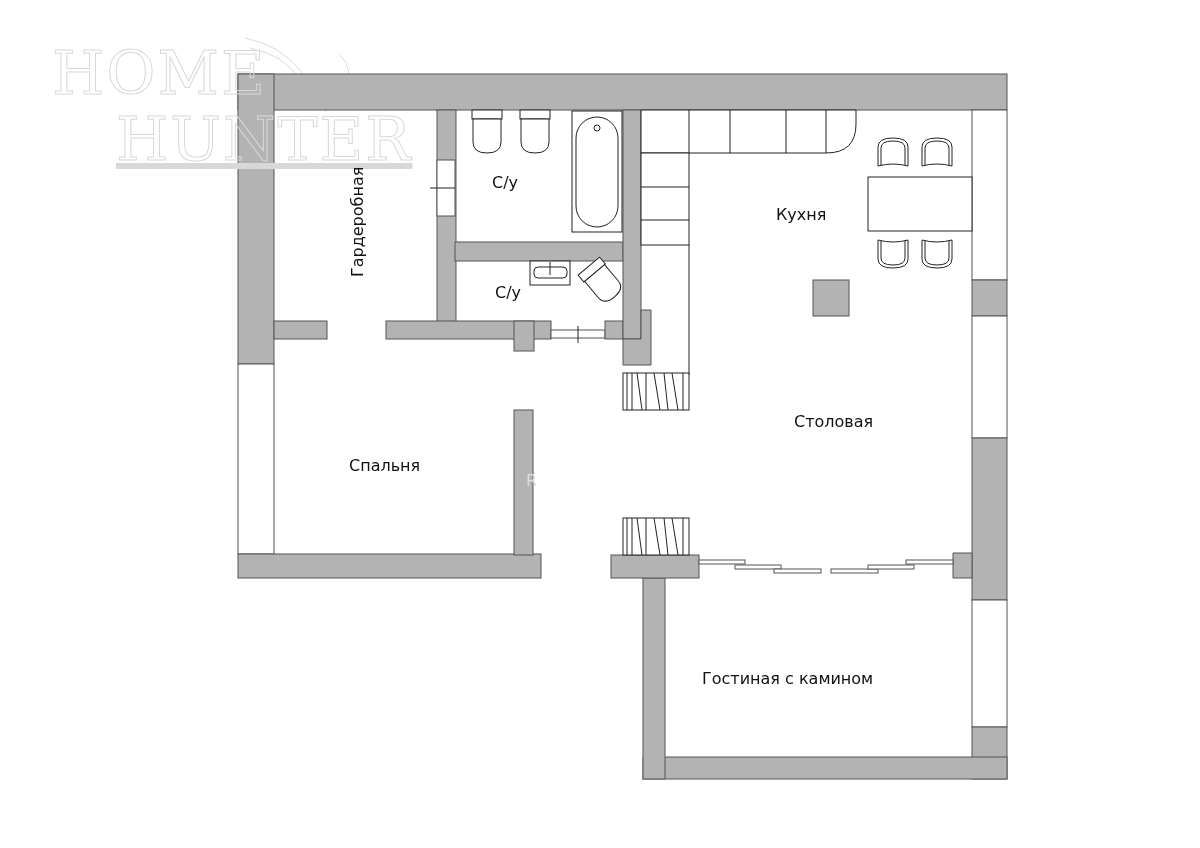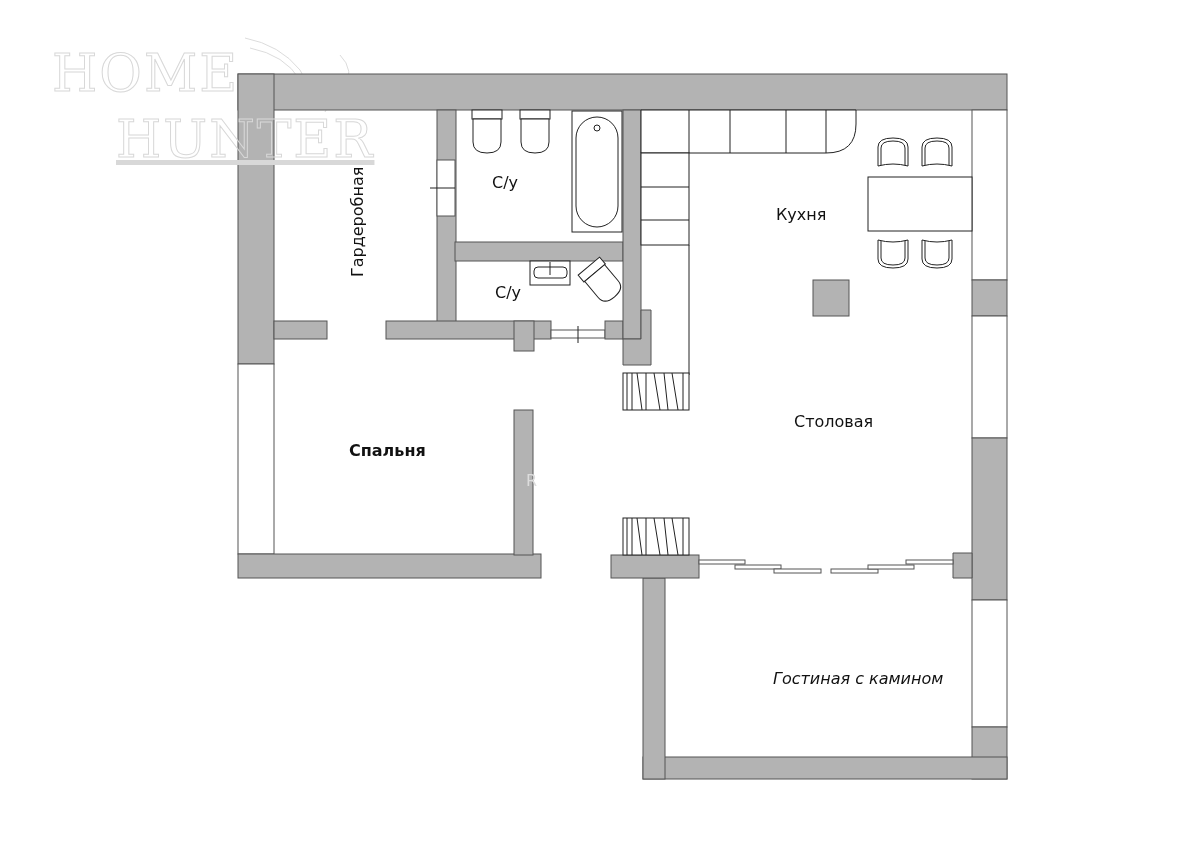--- a/index.html
+++ b/index.html
@@ -4,21 +4,21 @@
 <style>
   html, body { margin:0; padding:0; background:#ffffff; }
   body { width:1200px; height:848px; position:relative; overflow:hidden; font-family:"DejaVu Sans", sans-serif; }
   svg { position:absolute; left:0; top:0; }
   .wall { fill:#b3b3b3; stroke:#555; stroke-width:1; }
   .line { fill:#fff; stroke:#222; stroke-width:1; }
   .thin { fill:none; stroke:#222; stroke-width:1; }
   .win { fill:#fff; stroke:#555; stroke-width:1; }
   .label { position:absolute; font-size:16px; color:#111; white-space:nowrap; font-family:"DejaVu Sans", sans-serif; }
   .vlabel { transform-origin:left top; transform:rotate(-90deg); }
-  .logo { position:absolute; font-family:"DejaVu Serif", serif; color:transparent; -webkit-text-stroke:1px #d8d8d8; font-size:52px; letter-spacing:2px; line-height:66px; }
+  .logo { position:absolute; font-family:"DejaVu Serif", serif; color:transparent; -webkit-text-stroke:1px #d8d8d8; font-size:60px; letter-spacing:2px; line-height:66px; }
 </style>
 </head>
 <body>
 
 <svg width="1200" height="848" viewBox="0 0 1200 848">
 
   <g stroke="#dcdcdc" fill="none" stroke-width="1">
     <path d="M245 38 Q280 45 300 70 Q310 90 320 105"></path>
     <path d="M250 48 Q285 55 300 80"></path>
     <path d="M340 55 Q355 70 345 90 Q330 100 325 112"></path>
@@ -133,15 +133,15 @@
 <div class="logo" style="left:52px; top:40px;">
   <div>HOME</div>
   <div style="margin-left:64px;text-decoration:underline;">HUNTER</div>
 </div>
 <div class="label" style="left:526px; top:471px; color:#ddd; font-size:16px;">R</div>
 
 <div class="label vlabel" style="left:348px; top:277px;">Гардеробная</div>
 <div class="label" style="left:492px; top:173px;">С/у</div>
 <div class="label" style="left:495px; top:283px;">С/у</div>
 <div class="label" style="left:745px; top:205px;margin-left:31px;">Кухня</div>
-<div class="label" style="left:349px; top:441px;font-weight:bold;">Спальня</div>
+<div class="label" style="left:349px; top:456px;">Спальня</div>
 <div class="label" style="left:794px; top:412px;">Столовая</div>
-<div class="label" style="left:773px; top:669px;font-style:italic;">Гостиная с камином</div>
+<div class="label" style="left:702px; top:669px;">Гостиная с камином</div>
 
 </body></html>

